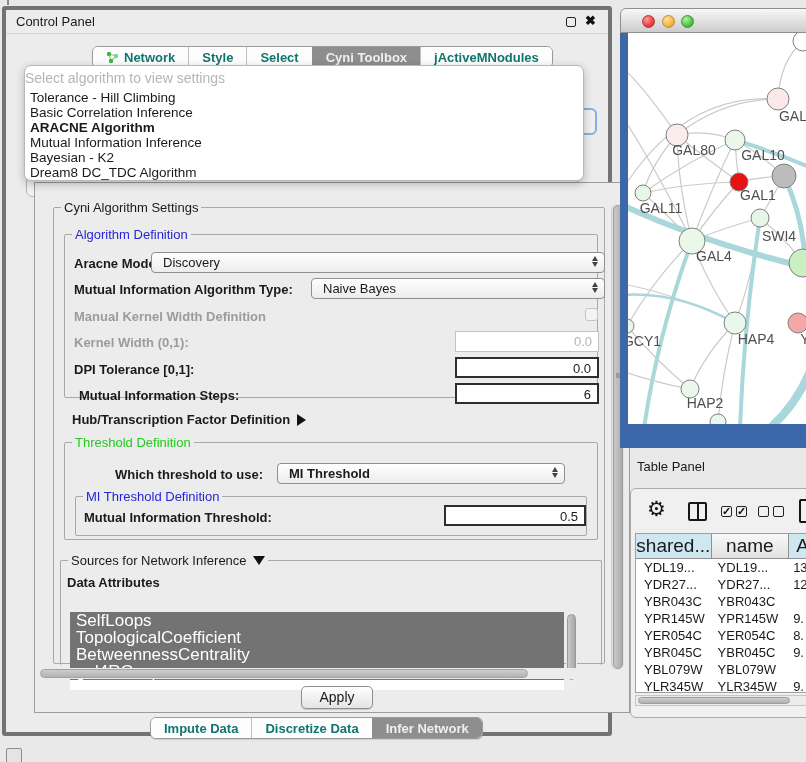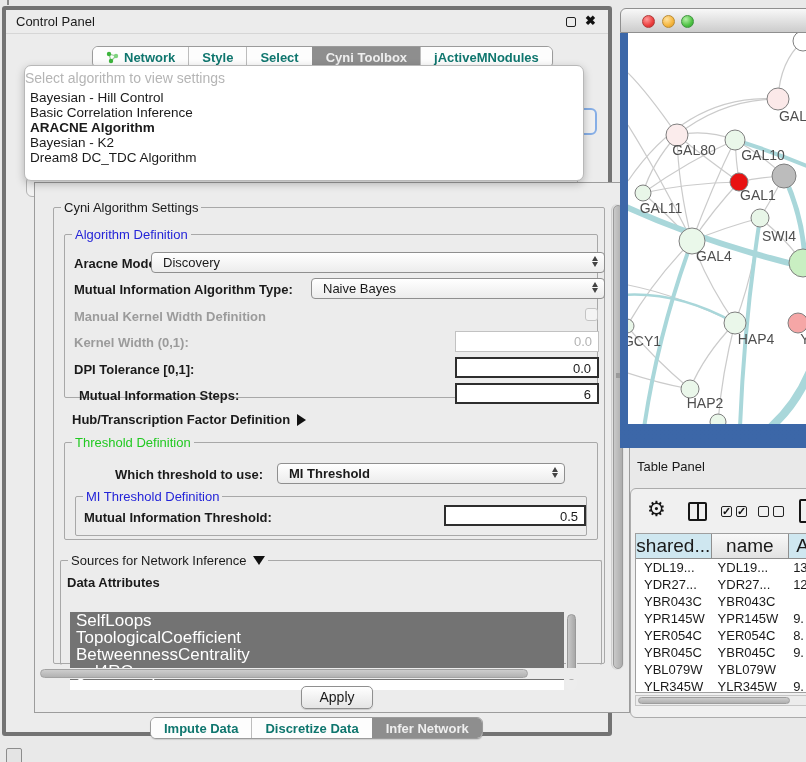--- a/index.html
+++ b/index.html
@@ -175,23 +175,24 @@
         <span>jActiveMNodules</span>
       </div>
   </div>
 
   <div id="ghost-combo" class="abs"></div>
   <div id="focus-frag" class="abs"></div>
 
   <div id="algo-popup" class="abs">
     <div id="algo-popup-placeholder">Select algorithm to view settings</div>
     <div id="algo-option-list">
-        <div class="algo-option">Bayesian - Hill Control</div>
+        <div class="algo-option">Tolerance - Hill Climbing</div>
         <div class="algo-option">Basic Correlation Inference</div>
         <div class="algo-option current">ARACNE Algorithm</div>
+        <div class="algo-option">Mutual Information Inference</div>
         <div class="algo-option">Bayesian - K2</div>
         <div class="algo-option">Dream8 DC_TDC Algorithm</div>
       </div>
   </div>
 
   <div id="settings-outer" class="abs">
 
     <div class="group" style="left:18px; top:24px; width:552px; height:457px;">
       <span class="group-title">Cyni Algorithm Settings</span>
 

